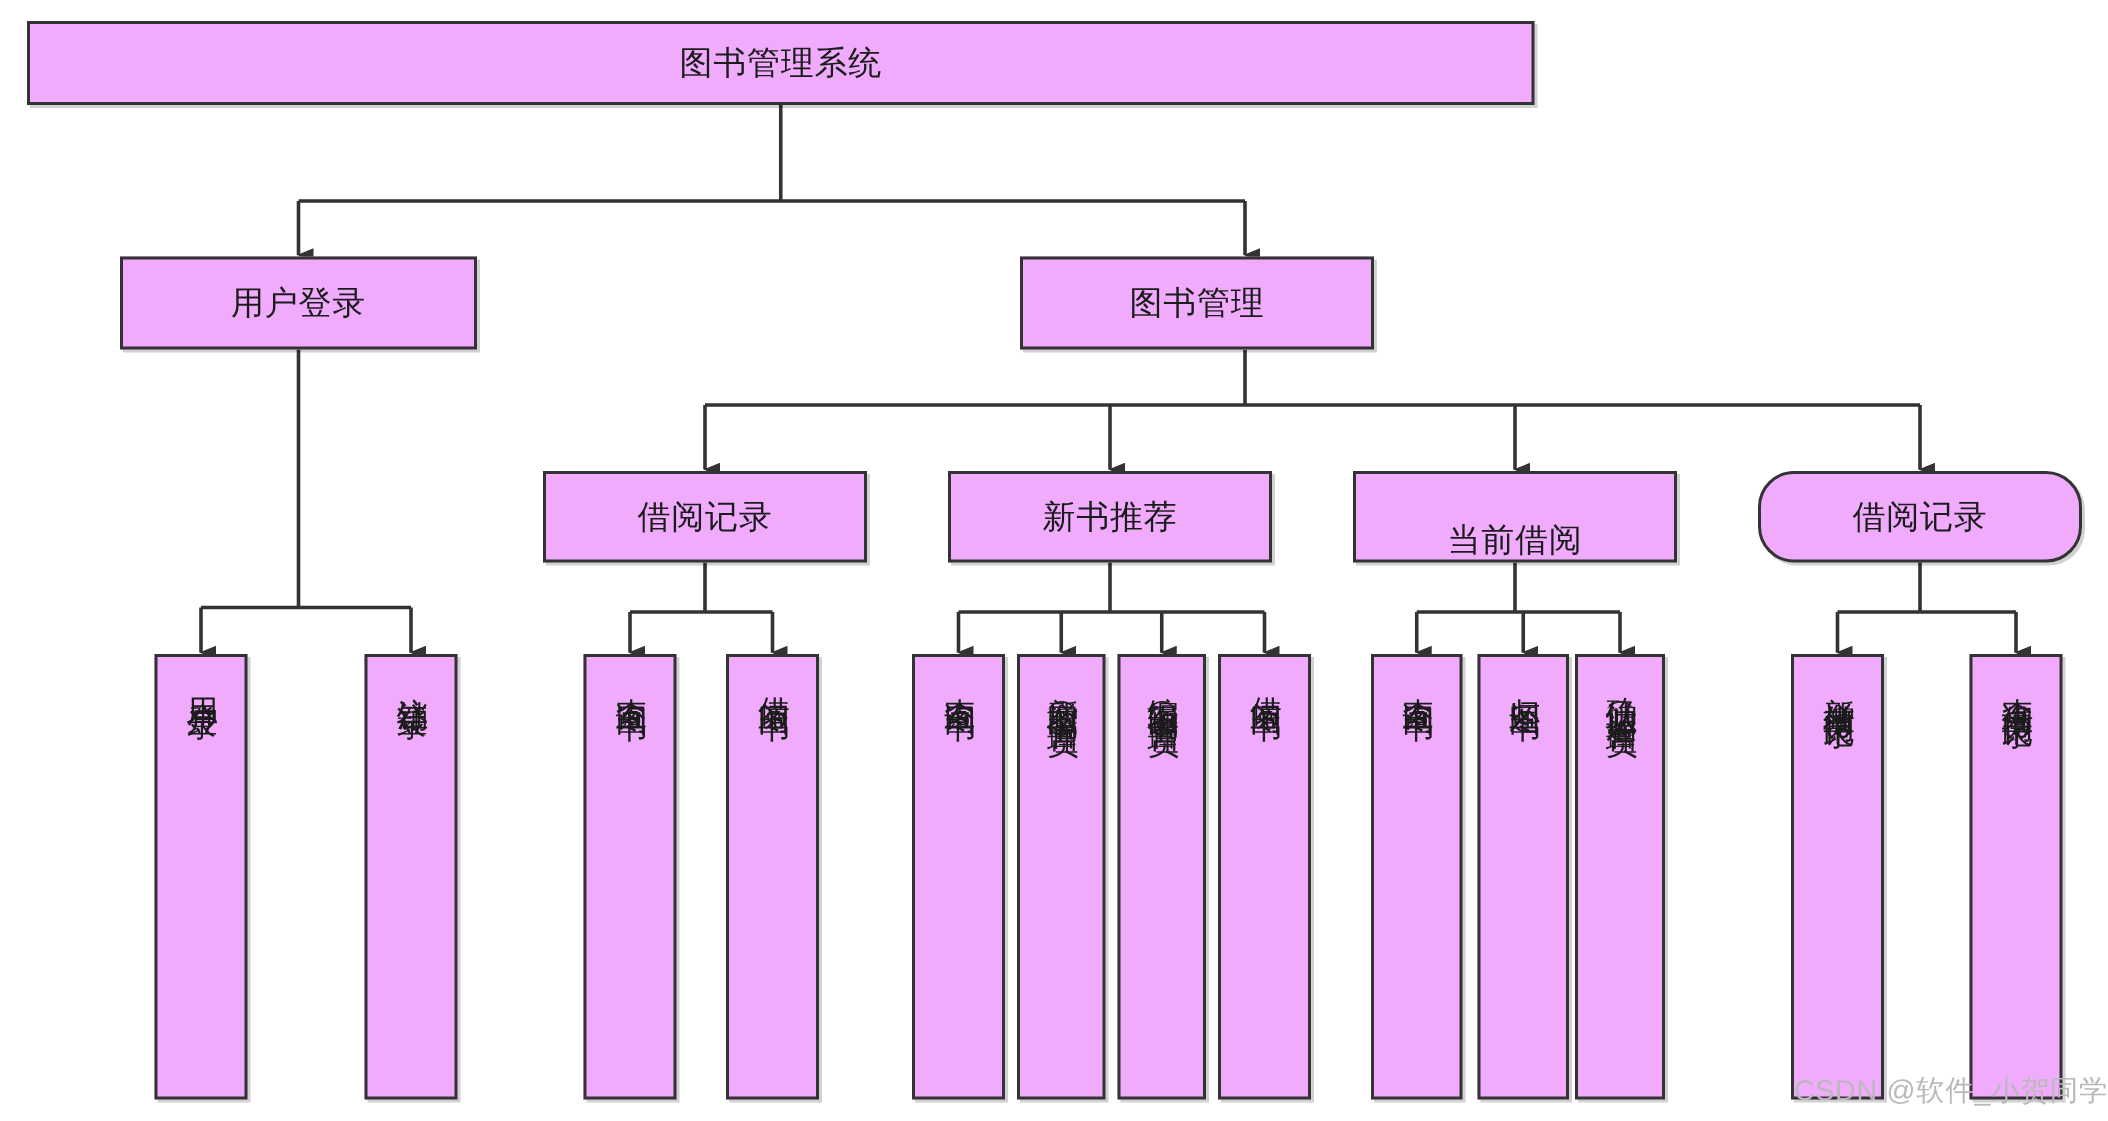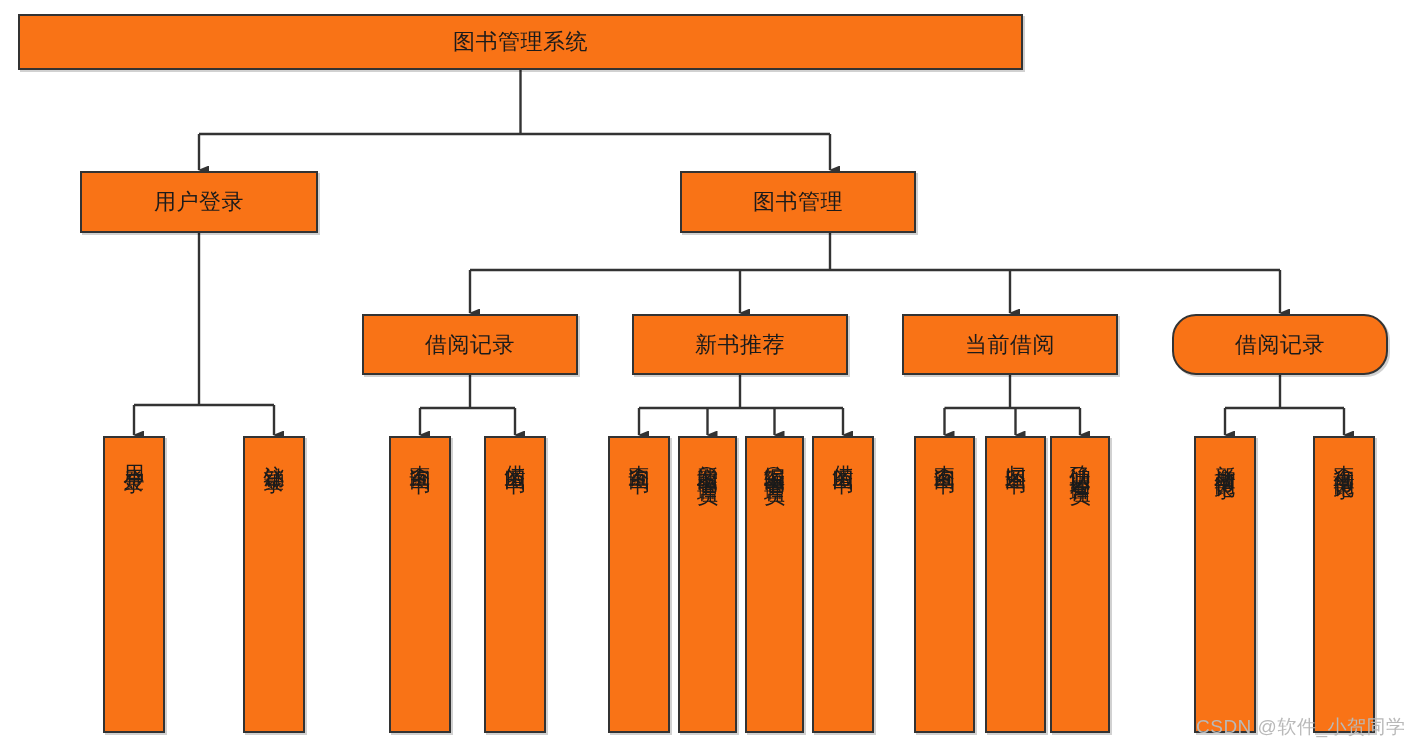--- a/index.html
+++ b/index.html
@@ -20,21 +20,21 @@
   #wires {
     position: absolute;
     left: 0;
     top: 0;
     width: 1405px;
     height: 747px;
   }
   .node {
     position: absolute;
     box-sizing: border-box;
-    background: #f97316;
+    background: #f0abfc;
     border: 2px solid #333333;
     box-shadow: 2px 2px 0 rgba(0,0,0,0.18);
     display: flex;
     align-items: center;
     justify-content: center;
     color: #1b1b1b;
   }
   .node-label {
     display: block;
     text-align: center;
@@ -123,21 +123,21 @@
       </div>
       <div class="node horizontal" style="left: 680px; top: 171px; width: 236px; height: 62px;">
         <span class="node-label">图书管理</span>
       </div>
       <div class="node horizontal" style="left: 362px; top: 314px; width: 216px; height: 61px;">
         <span class="node-label">借阅记录</span>
       </div>
       <div class="node horizontal" style="left: 632px; top: 314px; width: 216px; height: 61px;">
         <span class="node-label">新书推荐</span>
       </div>
-      <div class="node horizontal" style="left: 902px; top: 314px; width: 216px; height: 61px;">
+      <div class="node horizontal" style="left: 902px; top: 314px; width: 216px; height: 61px; align-items: flex-end;">
         <span class="node-label">当前借阅</span>
       </div>
       <div class="node horizontal" style="left: 1172px; top: 314px; width: 216px; height: 61px; border-radius: 24px;">
         <span class="node-label">借阅记录</span>
       </div>
       <div class="node vertical" style="left: 103px; top: 436px; width: 62px; height: 297px;">
         <span class="node-label">用户登录</span>
       </div>
       <div class="node vertical" style="left: 243px; top: 436px; width: 62px; height: 297px;">
         <span class="node-label">注销登录</span>

